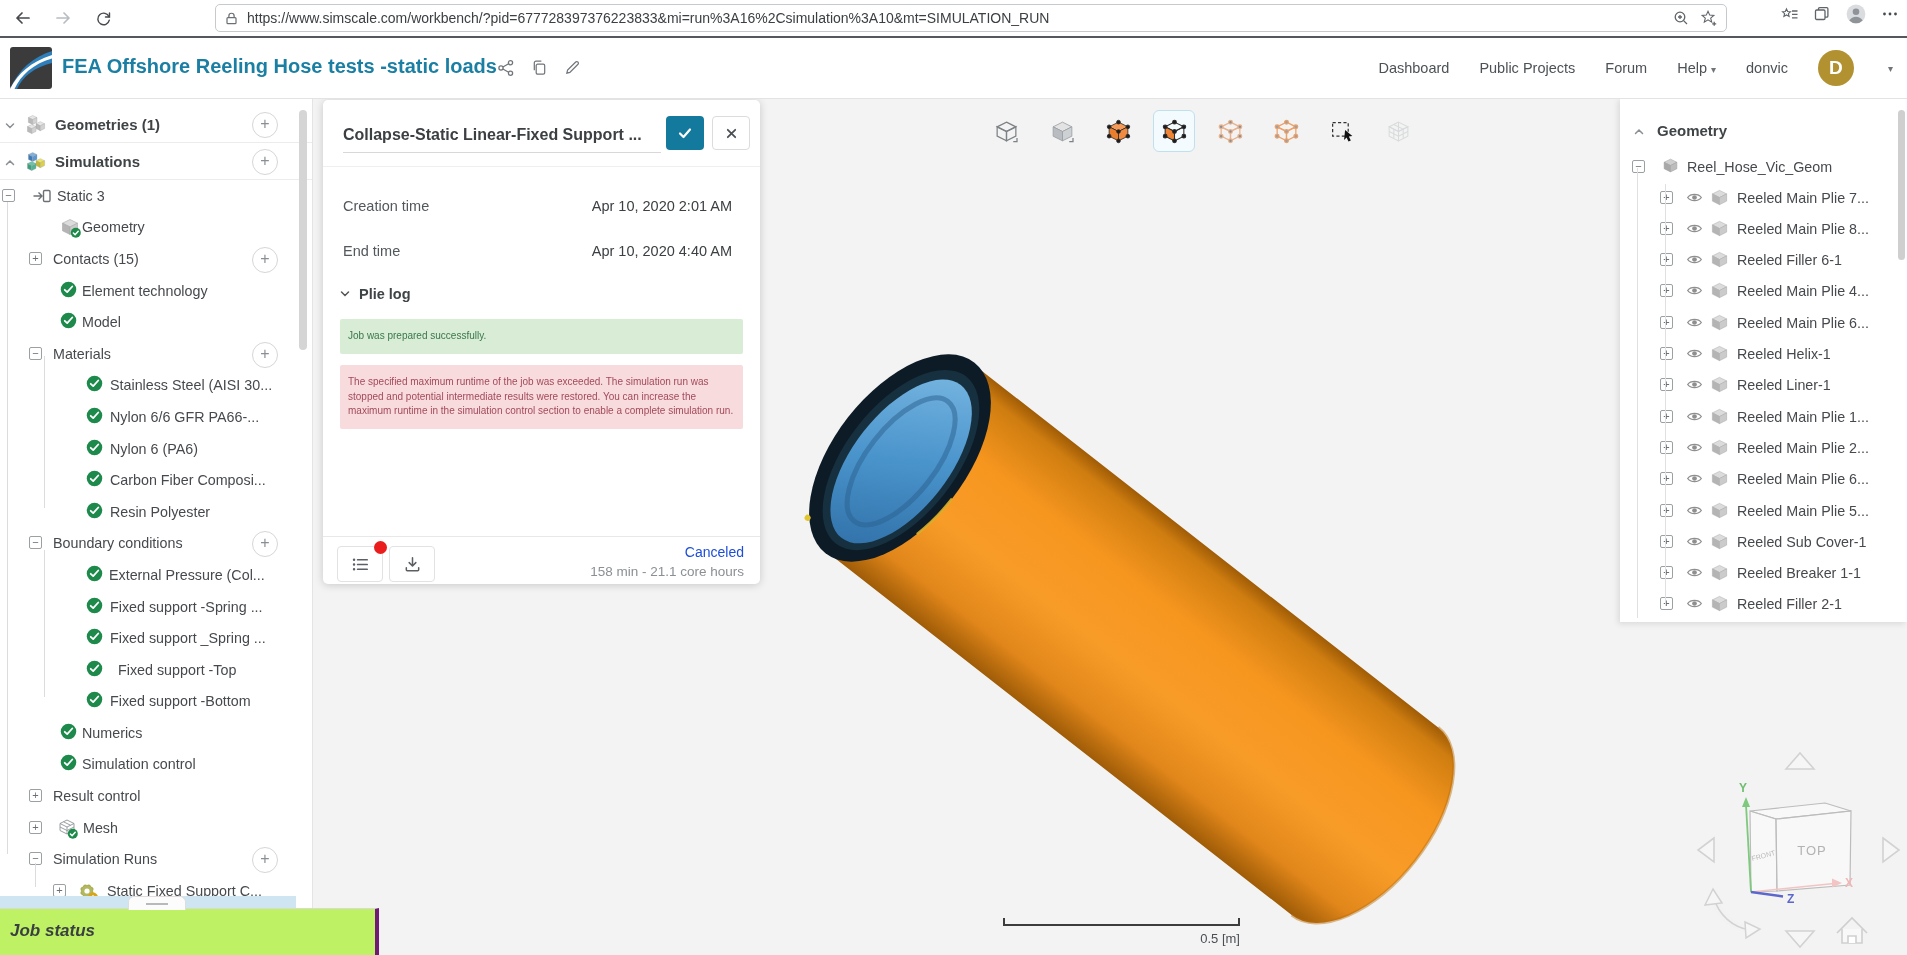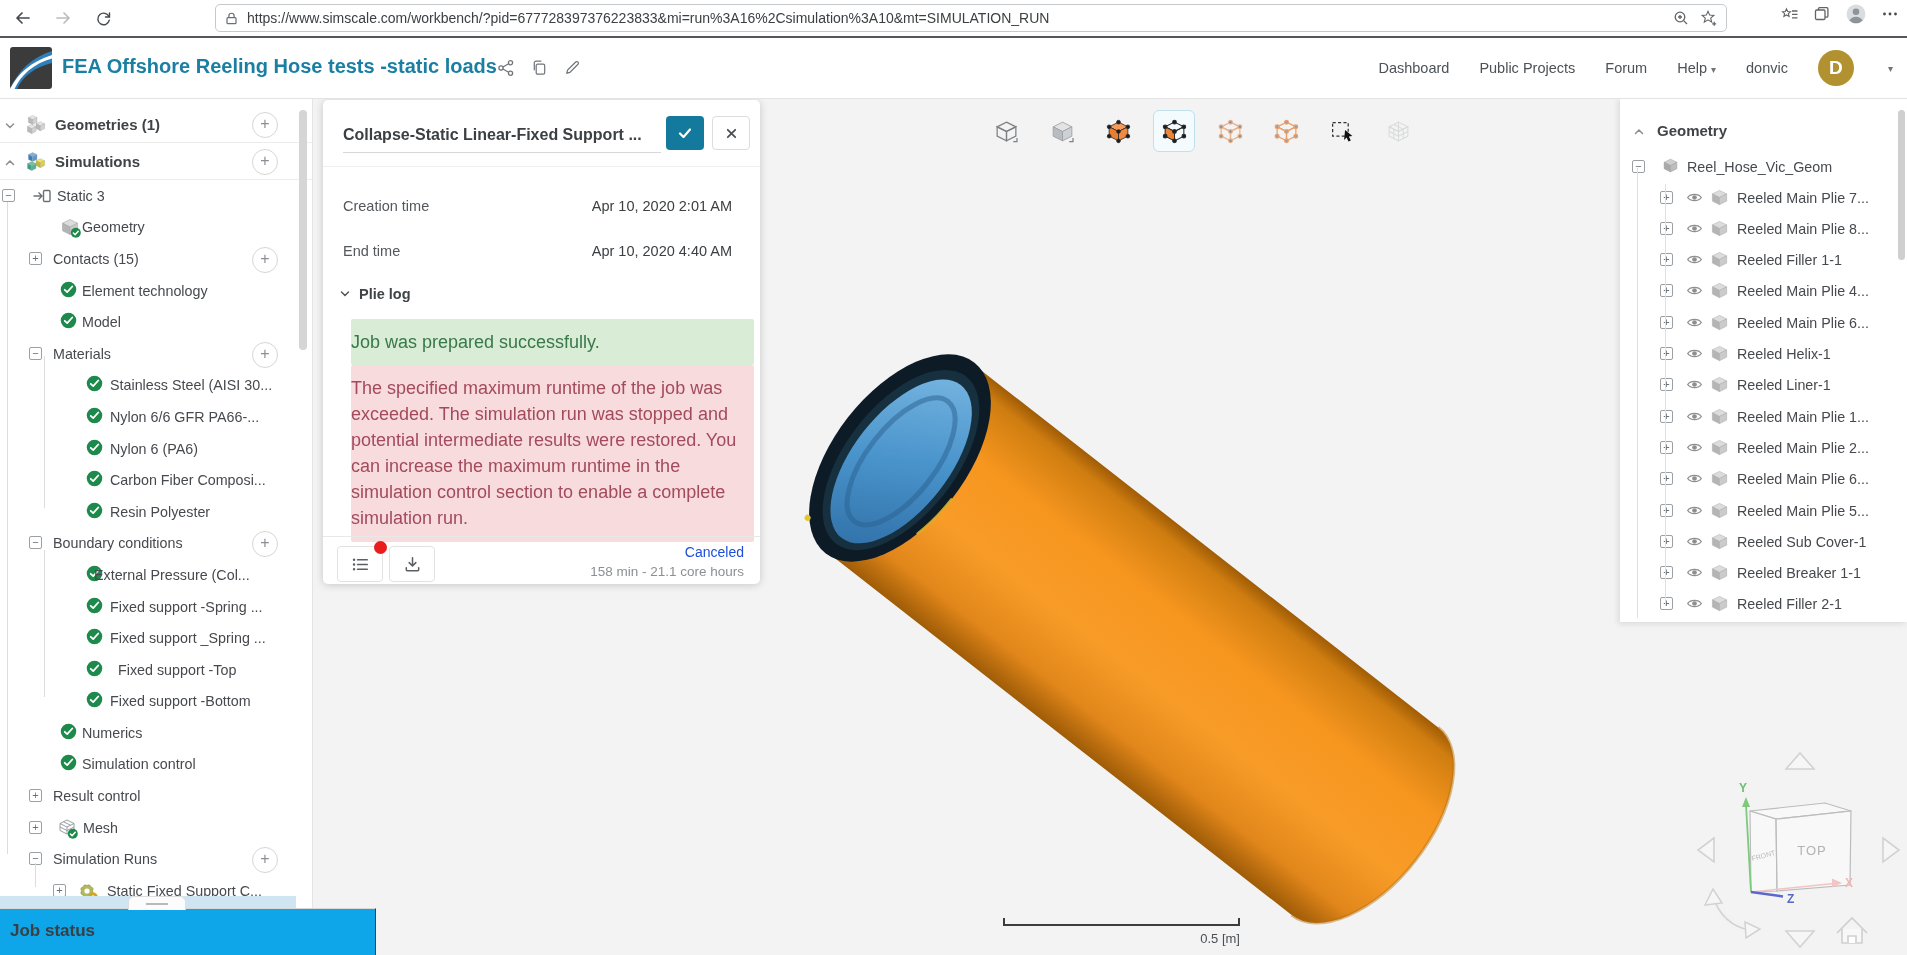--- a/index.html
+++ b/index.html
@@ -28,35 +28,35 @@
   .srow.section .tlabel{font-weight:600;font-size:15px;color:#3f4447;}
   .exp{position:absolute;top:50%;margin-top:-7px;width:13px;height:13px;border:1px solid #9aa0a4;border-radius:2px;background:#fff;color:#6b7075;font-size:11px;line-height:11px;text-align:center;box-sizing:border-box;}
   .chev{position:absolute;top:50%;margin-top:-6px;}
   .ticon{position:absolute;top:50%;margin-top:-10px;}
   .tlabel{position:absolute;top:50%;transform:translateY(-50%);font-size:14.3px;color:#46494d;white-space:nowrap;}
   .addbtn{position:absolute;right:34px;top:50%;margin-top:-12px;width:24px;height:24px;border:1px solid #d6d6d6;border-radius:50%;color:#8a8f94;font-size:16px;line-height:22px;text-align:center;background:#fff;}
   .guide{position:absolute;width:1px;background:#dcdcdc;}
   .hl-sliver{position:absolute;left:0;top:798px;width:296px;height:14px;background:#cfe6f2;}
   .sb-scroll{position:absolute;left:299px;top:12px;width:8px;height:240px;border-radius:4px;background:#d5d5d5;}
   
-  .jobbar{position:absolute;left:0;top:908px;width:375px;height:47px;background:#0ea5e9;border-top:1px solid #d9d9d9;border-right:1px solid #701a75;z-index:30;}
+  .jobbar{position:absolute;left:0;top:908px;width:375px;height:47px;background:#bef264;border-top:1px solid #d9d9d9;border-right:4px solid #701a75;z-index:30;font-style:italic;}
   .jobbar .jlabel{position:absolute;left:10px;top:12px;font-size:17px;font-weight:700;color:#3a3f42;}
   .tab-handle{position:absolute;left:128px;top:-13px;width:56px;height:13px;background:#fcfcfc;border:1px solid #ddd;border-bottom:none;border-radius:6px 6px 0 0;display:flex;align-items:center;justify-content:center;}
   .tab-handle i{display:block;width:22px;height:0;border-top:2px solid #b9b9b9;}
   
   .dialog{position:absolute;left:323px;top:100px;width:437px;height:484px;background:#fff;border-radius:5px;box-shadow:0 1px 8px rgba(0,0,0,.18);z-index:25;}
   .dlg-title{position:absolute;left:20px;top:26px;width:318px;font-size:16px;font-weight:700;color:#3c4043;white-space:nowrap;overflow:hidden;padding-bottom:8px;border-bottom:1px solid #d8d8d8;}
   .dlg-hline{position:absolute;left:0;top:66px;width:100%;border-top:1px solid #efefef;}
   .dlg-check{position:absolute;right:56px;top:16px;width:38px;height:34px;border-radius:4px;background:#147a9d;border:none;display:flex;align-items:center;justify-content:center;}
   .dlg-close{position:absolute;right:10px;top:16px;width:38px;height:34px;border-radius:4px;background:#fff;border:1px solid #dcdcdc;display:flex;align-items:center;justify-content:center;}
   .dlg-row{position:absolute;left:20px;right:28px;height:20px;}
   .dlg-row .lab{position:absolute;left:0;font-size:14.5px;color:#53585c;}
   .dlg-row .val{position:absolute;right:0;font-size:14.5px;color:#3c4043;}
   .evlog{position:absolute;left:16px;top:186px;display:flex;align-items:center;gap:8px;font-size:14.5px;font-weight:700;color:#3f4447;}
-  .msg{position:absolute;left:28px;width:403px;box-sizing:border-box;padding:10px 0;font-size:18px;line-height:1.45;border-radius:2px;}
+  .msg{position:absolute;left:17px;width:403px;box-sizing:border-box;padding:10px 8px;font-size:10px;line-height:1.45;border-radius:2px;}
   .msg.success{top:219px;background:#d8ecd6;color:#39784a;}
   .msg.error{top:265px;background:#f8dbdd;color:#a34a5c;}
   .dlg-fline{position:absolute;left:0;top:436px;width:100%;border-top:1px solid #e8e8e8;}
   .ftr-btn{position:absolute;top:446px;width:46px;height:36px;background:#fff;border:1px solid #e2e2e2;border-radius:4px;display:flex;align-items:center;justify-content:center;}
   .dot{position:absolute;right:-5px;top:-6px;width:13px;height:13px;border-radius:50%;background:#ea1c1c;}
   .dlg-status{position:absolute;right:16px;top:444px;font-size:14px;text-align:right;}
   .dlg-usage{position:absolute;right:16px;top:464px;font-size:13.5px;color:#8b9094;text-align:right;white-space:nowrap;}
   
   .viewport{position:absolute;left:312px;top:98px;width:1595px;height:857px;background:#f2f3f2;}
   .tb{position:absolute;left:673px;top:12px;display:flex;gap:14px;}
@@ -539,21 +539,21 @@
         <div class="srow ">
           <span class="exp" style="left:29px">−</span>
           <span class="tlabel" style="left:53px">Boundary conditions</span>
           <span class="addbtn">+</span>
         </div>
         <div class="srow ">
           <span class="ticon" style="left:86px"><svg width="17" height="17" viewBox="0 0 18 18">
               <circle cx="9" cy="9" r="8.2" fill="#1d8a4b"></circle>
               <path d="M5,9.3 L7.6,11.8 L13,5.8" stroke="#fff" stroke-width="1.9" fill="none" stroke-linecap="round" stroke-linejoin="round"></path>
             </svg></span>
-          <span class="tlabel" style="left:94px">External Pressure (Col...</span>
+          <span class="tlabel" style="left:109px">External Pressure (Col...</span>
         </div>
         <div class="srow ">
           <span class="ticon" style="left:86px"><svg width="17" height="17" viewBox="0 0 18 18">
               <circle cx="9" cy="9" r="8.2" fill="#1d8a4b"></circle>
               <path d="M5,9.3 L7.6,11.8 L13,5.8" stroke="#fff" stroke-width="1.9" fill="none" stroke-linecap="round" stroke-linejoin="round"></path>
             </svg></span>
           <span class="tlabel" style="left:110px">Fixed support -Spring ...</span>
         </div>
         <div class="srow ">
           <span class="ticon" style="left:86px"><svg width="17" height="17" viewBox="0 0 18 18">
@@ -686,21 +686,21 @@
     <span class="exp" style="left:40px">+</span>
     <span class="ticon" style="left:66px;margin-top:-9px"><svg width="17" height="17" viewBox="0 0 18 18">
               <path d="M1.8,9 C4.8,4.6 13.2,4.6 16.2,9 C13.2,13.4 4.8,13.4 1.8,9 Z" fill="none" stroke="#8f8f8f" stroke-width="1.4"></path>
               <circle cx="9" cy="9" r="2.5" fill="#8f8f8f"></circle>
             </svg></span>
     <span class="ticon" style="left:90px"><svg width="19" height="19" viewBox="0 0 20 20">
               <path d="M10,2.5 L17.5,6.2 10,10 2.5,6.2Z" fill="#dcdcdc" stroke="#adadad" stroke-width=".6"></path>
               <path d="M2.5,6.2 L10,10 V17.5 L2.5,13.8Z" fill="#b4b4b4" stroke="#adadad" stroke-width=".6"></path>
               <path d="M17.5,6.2 L10,10 V17.5 L17.5,13.8Z" fill="#cbcbcb" stroke="#adadad" stroke-width=".6"></path>
             </svg></span>
-    <span class="tlabel" style="left:117px">Reeled Filler 1-1</span>
+    <span class="tlabel" style="left:117px">Reeled Filler 6-1</span>
         </div>
         <div class="rrow" style="top:177.9px">
     <span class="exp" style="left:40px">+</span>
     <span class="ticon" style="left:66px;margin-top:-9px"><svg width="17" height="17" viewBox="0 0 18 18">
               <path d="M1.8,9 C4.8,4.6 13.2,4.6 16.2,9 C13.2,13.4 4.8,13.4 1.8,9 Z" fill="none" stroke="#8f8f8f" stroke-width="1.4"></path>
               <circle cx="9" cy="9" r="2.5" fill="#8f8f8f"></circle>
             </svg></span>
     <span class="ticon" style="left:90px"><svg width="19" height="19" viewBox="0 0 20 20">
               <path d="M10,2.5 L17.5,6.2 10,10 2.5,6.2Z" fill="#dcdcdc" stroke="#adadad" stroke-width=".6"></path>
               <path d="M2.5,6.2 L10,10 V17.5 L2.5,13.8Z" fill="#b4b4b4" stroke="#adadad" stroke-width=".6"></path>

